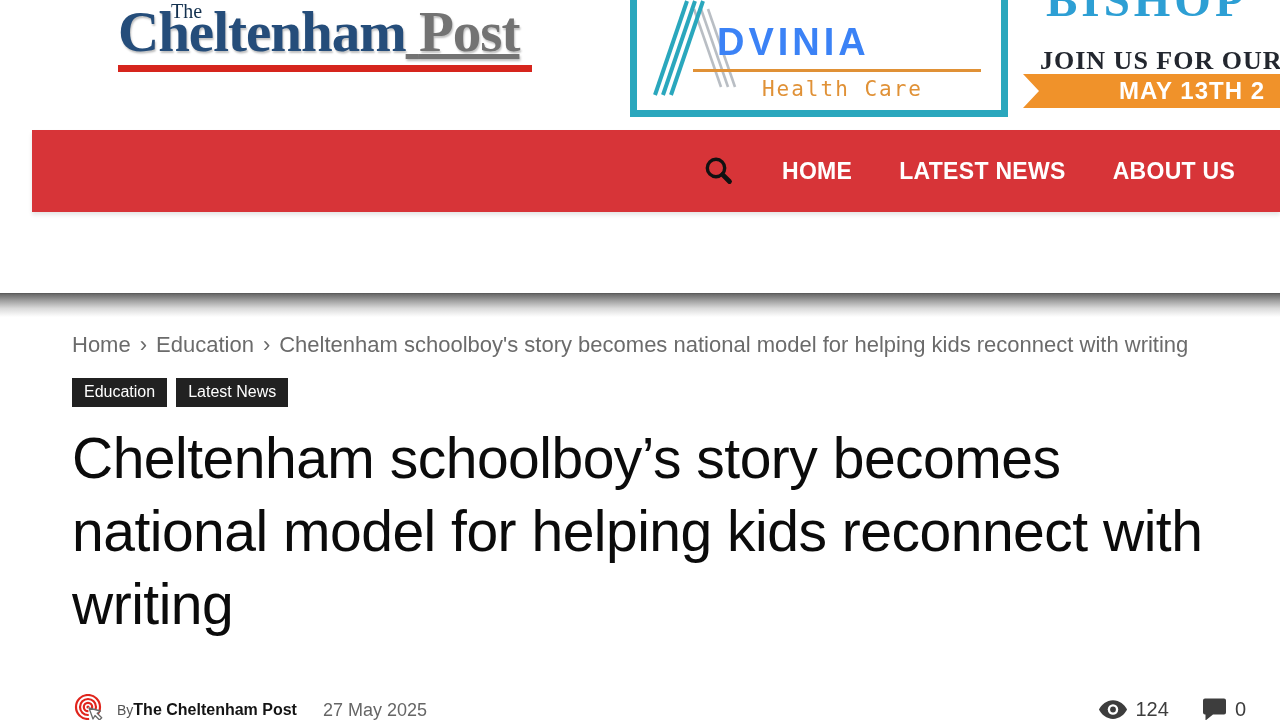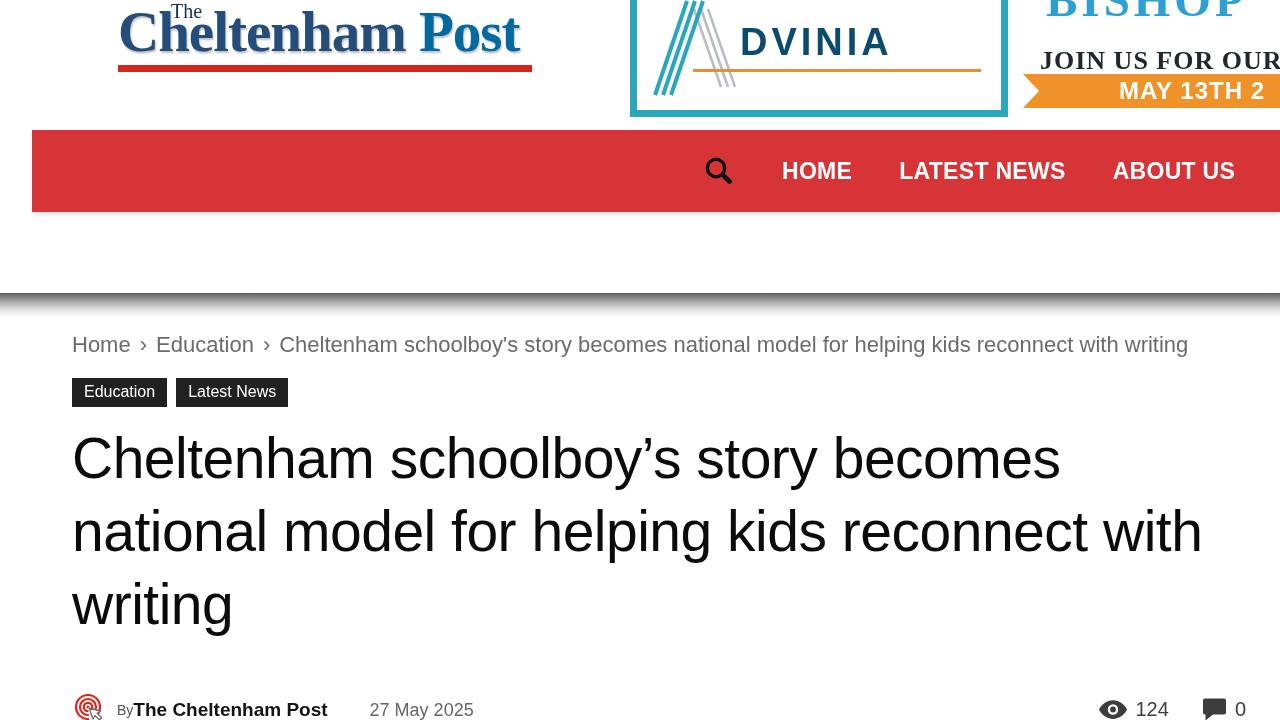--- a/index.html
+++ b/index.html
@@ -4,31 +4,31 @@
 <style>
   * { margin:0; padding:0; box-sizing:border-box; }
   html,body { width:1280px; height:720px; overflow:hidden; background:#ffffff;
               font-family:"Liberation Sans", sans-serif; position:relative; }
 
   
   .logo { position:absolute; left:118px; top:2px; width:414px; cursor:pointer; }
   .logo-line { position:relative; font-family:"Liberation Serif", serif; font-weight:bold;
                font-size:57px; line-height:1.05; letter-spacing:-1px; white-space:nowrap; }
   .logo-primary { color:#254d7a; text-shadow:1px 2px 2px rgba(0,0,0,0.25); }
-  .logo-secondary { color:#0369a1; text-shadow:1px 2px 2px rgba(0,0,0,0.25); }
+  .logo-secondary { color:#737373; text-shadow:1px 2px 2px rgba(0,0,0,0.25);text-decoration:underline; }
   .logo-the { position:absolute; top:-1px; left:53px; font-family:"Liberation Serif", serif;
               font-weight:normal; font-size:20px; letter-spacing:0; color:#14314f; }
   .logo-rule { margin-top:3px; height:7px; width:414px; background:#d6251d; }
 
   
   .ad-advinia { position:absolute; left:630px; top:-14px; width:378px; height:131px;
                 background:#fff; border:7px solid #2aa7bd; overflow:hidden; cursor:pointer; }
   .advinia-a { position:absolute; left:10px; top:6px; }
-  .advinia-word { position:absolute; left:103px; top:28px; font-size:38px; font-weight:bold;
-                  color:#0c4a6e; letter-spacing:4px; }
+  .advinia-word { position:absolute; left:80px; top:28px; font-size:38px; font-weight:bold;
+                  color:#3b82f6; letter-spacing:4px; }
   .advinia-rule { position:absolute; left:56px; top:76px; width:288px; height:3px; background:#e09136; }
   .advinia-tagline { position:absolute; right:78px; top:84px; font-size:21px; color:#e09136;
                      letter-spacing:2px; font-family:"DejaVu Sans Mono", monospace; }
 
   
   .ad-bishop { position:absolute; left:1040px; top:0; width:240px; height:117px; cursor:pointer; }
   .bishop-title { position:absolute; left:6px; top:-27px; font-family:"Liberation Serif", serif;
                   font-weight:bold; font-size:47px; letter-spacing:4px; color:#2d9fd4; }
   .bishop-luxury-row { position:absolute; left:0; top:24px; display:flex; align-items:center; gap:9px; }
   .bishop-rule { width:108px; height:3px; background:#23272f; }
@@ -66,21 +66,21 @@
          cursor:pointer; }
 
   
   .headline { position:absolute; left:72px; top:422px; width:1150px; color:#0b0b0b;
               font-size:57px; line-height:73px; font-weight:normal; letter-spacing:-0.5px; }
 
   
   .byline { position:absolute; left:74px; top:694px; display:flex; align-items:center; }
   .avatar { width:32px; height:32px; margin-right:11px; flex:0 0 auto; }
   .byline-prefix { color:#555; font-size:14px; }
-  .byline-author { color:#141414; font-size:19px; font-weight:bold; margin-right:16px; cursor:pointer; }
+  .byline-author { color:#141414; font-size:16px; font-weight:bold; cursor:pointer; }
   .byline-date { color:#666; font-size:18px;margin-left:26px; }
 
   .stats { position:absolute; right:34px; top:697px; display:flex; align-items:center; gap:32px;
            color:#3d3d3d; font-size:20px; }
   .stat { display:flex; align-items:center; gap:8px;text-align:center; }
 </style>
 </head>
 <body>
 
 <div class="logo">
@@ -100,20 +100,21 @@
     </g>
 
     <g stroke="#2aa7bd" stroke-width="4" fill="none">
       <line x1="8" y1="96" x2="40" y2="2"></line>
       <line x1="16" y1="96" x2="48" y2="2"></line>
       <line x1="24" y1="96" x2="56" y2="2"></line>
     </g>
   </svg>
   <div class="advinia-word">DVINIA</div>
   <div class="advinia-rule"></div>
+  <div class="advinia-tagline">Health Care</div>
 </div>
 
 <div class="ad-bishop">
   <div class="bishop-title">BISHOP</div>
   <div class="bishop-join">JOIN US FOR OUR</div>
   <div class="bishop-ribbon">
     <div class="bishop-ribbon-text">MAY 13TH 2</div>
   </div>
 </div>
 

